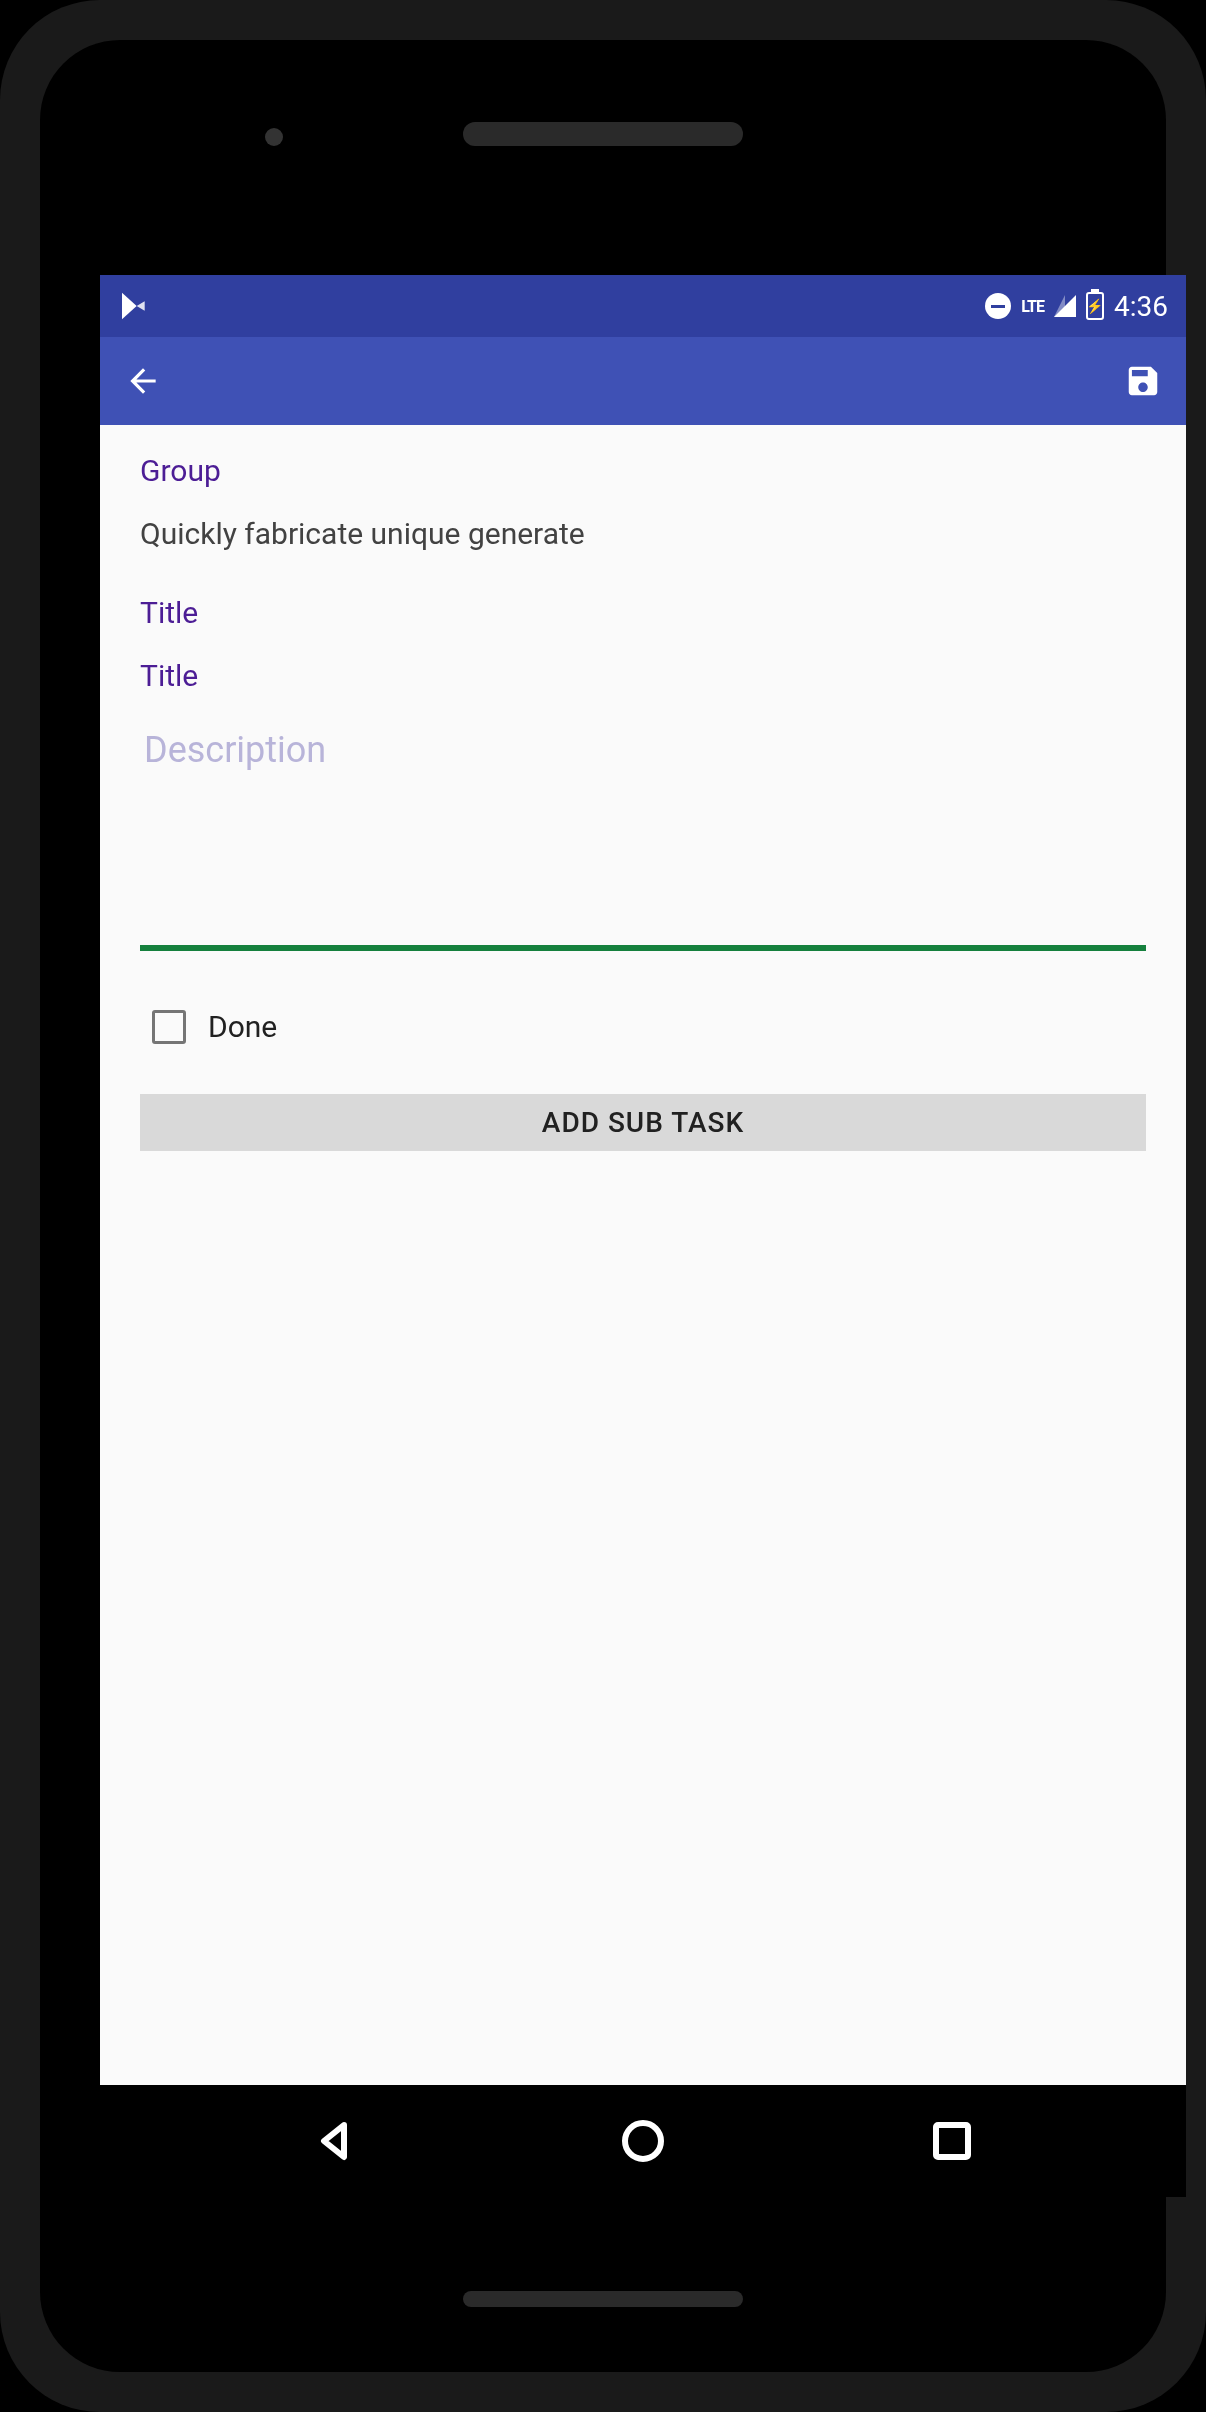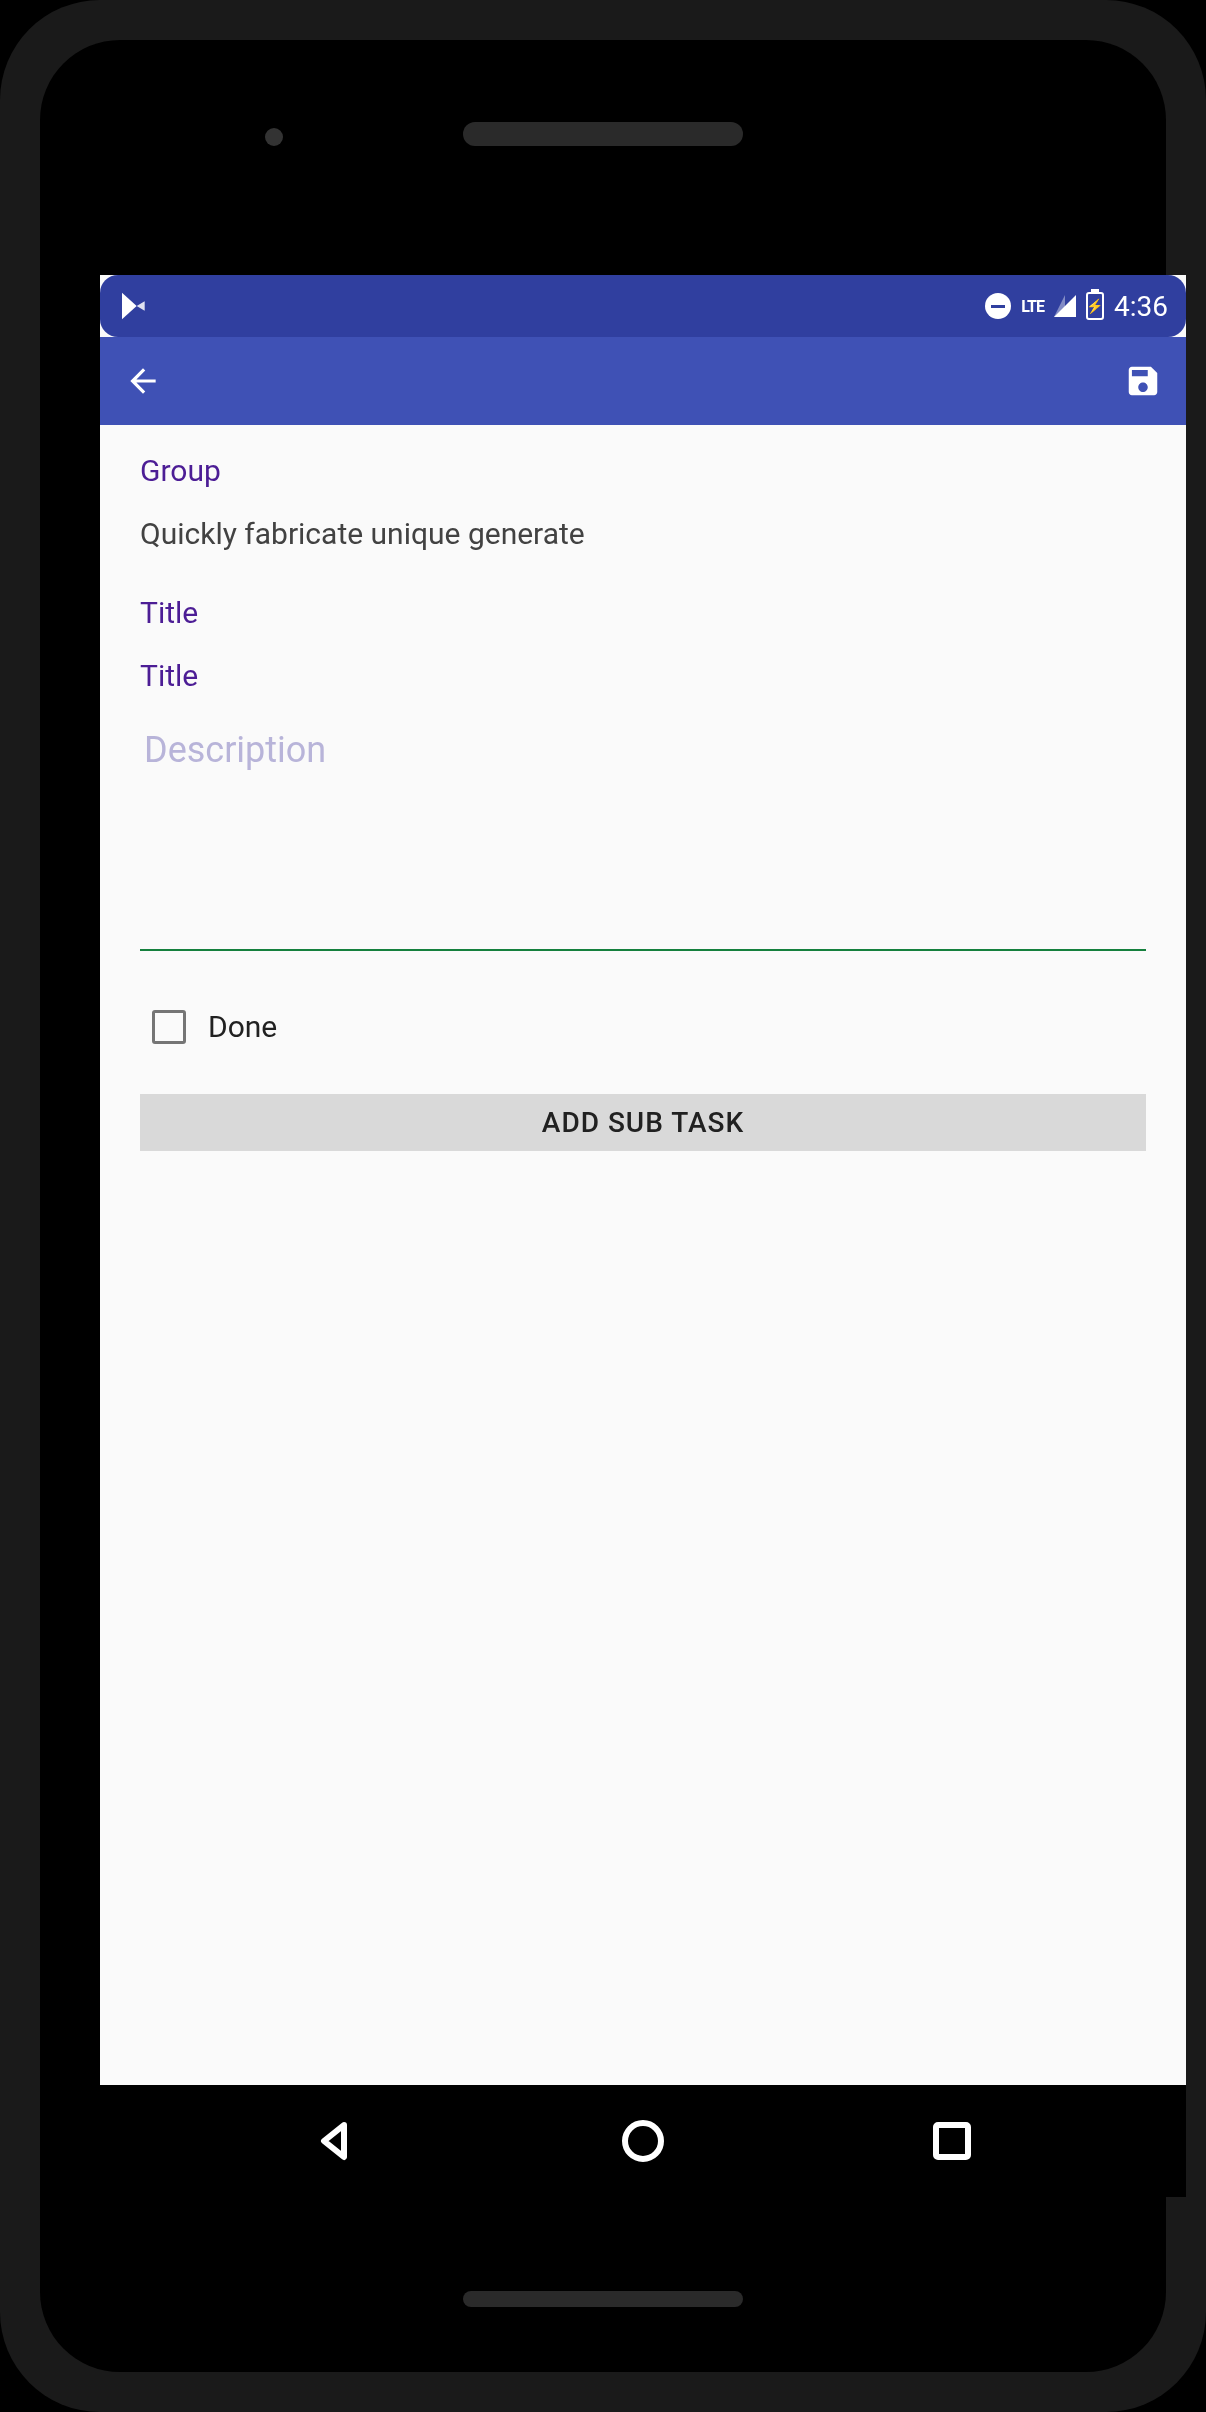--- a/index.html
+++ b/index.html
@@ -70,21 +70,20 @@
       background: #fafafa;
       overflow: hidden;
     }
     .status-bar {
       height: 62px;
       background: #303f9f;
       display: flex;
       align-items: center;
       padding: 0 18px;
       color: #fff;
-      border-radius: 18px;
     }
     .status-left {
       display: flex;
       align-items: center;
     }
     .status-right {
       margin-left: auto;
       display: flex;
       align-items: center;
       gap: 10px;
@@ -211,21 +210,21 @@
     .title-wrapper {
       position: relative;
       margin-bottom: 44px;
     }
     .title-wrapper .title-input {
       margin-bottom: 0;
     }
     .notes-textarea {
       width: 100%;
       border: none;
-      border-bottom: 2px solid #15803d;
+      border-bottom: 6px solid #15803d;
       font-size: 36px;
       padding: 8px 0 12px 4px;
       background: transparent;
       outline: none;
       min-height: 230px;
       resize: none;
       font-family: inherit;
       color: #212121;
       margin-bottom: 44px;
     }

